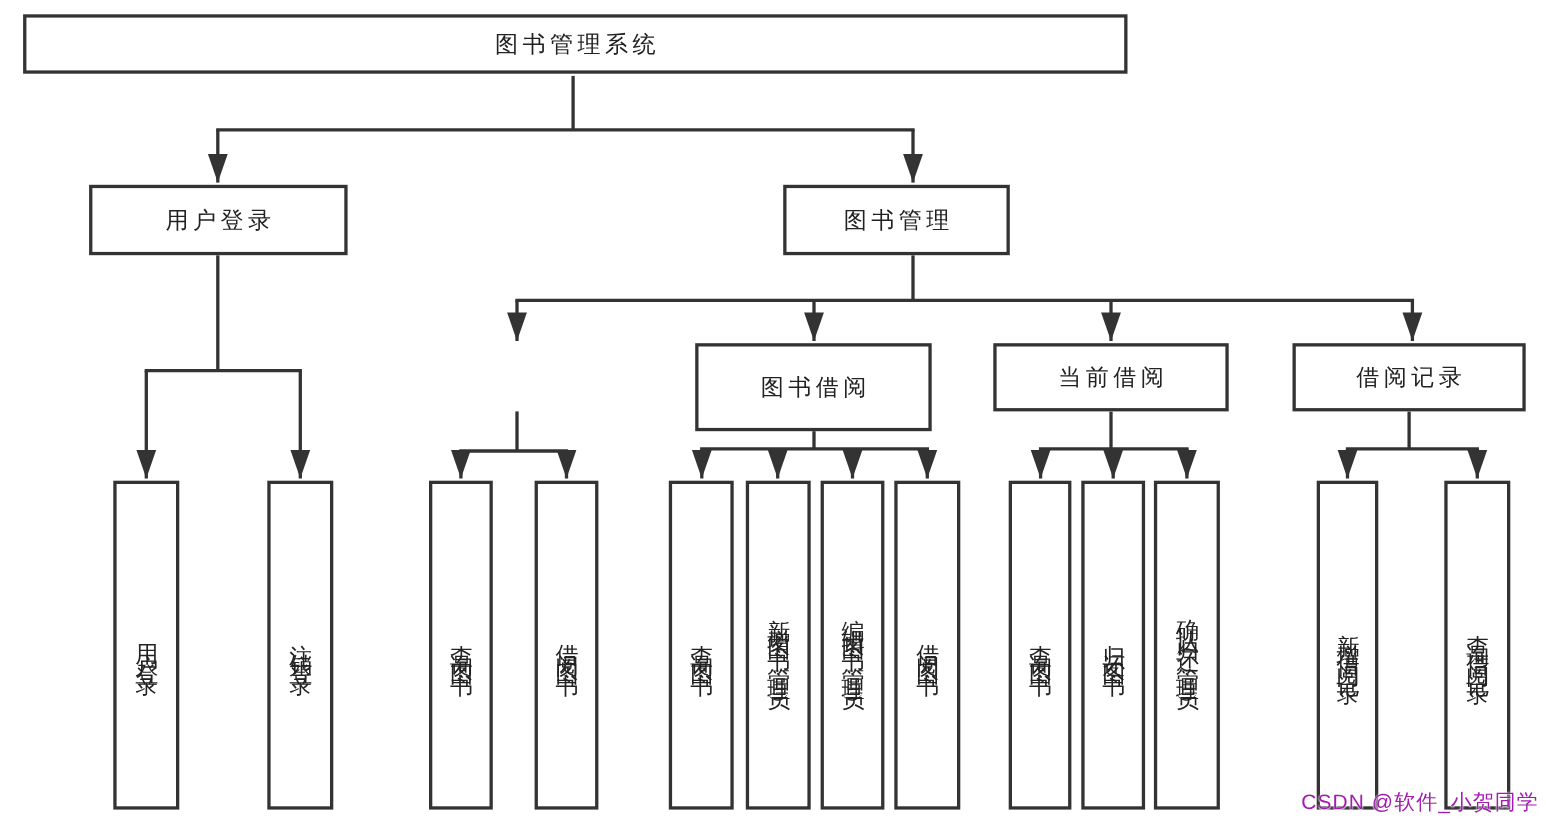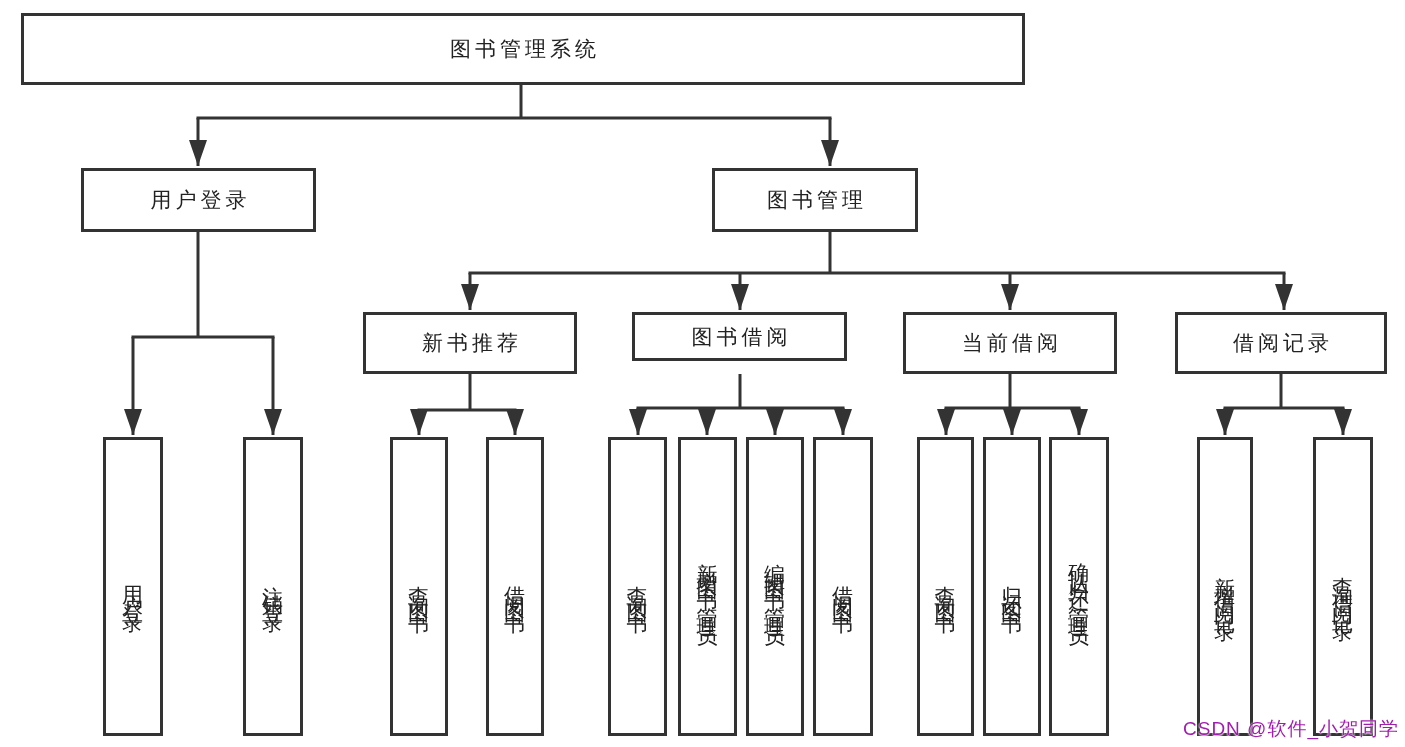--- a/index.html
+++ b/index.html
@@ -88,35 +88,32 @@
       <line x1="1012" y1="408" x2="1012" y2="435" marker-end="url(#ah)"></line>
       <line x1="1079" y1="408" x2="1079" y2="435" marker-end="url(#ah)"></line>
 
       <line x1="1281" y1="374" x2="1281" y2="408"></line>
       <line x1="1223.5" y1="408" x2="1344.5" y2="408"></line>
       <line x1="1225" y1="408" x2="1225" y2="435" marker-end="url(#ah)"></line>
       <line x1="1343" y1="408" x2="1343" y2="435" marker-end="url(#ah)"></line>
     </g>
   </svg>
 
-  <div class="node hnode" style="left:21px;top:13px;width:1004px;height:72px;align-items:center;">
+  <div class="node hnode" style="left:21px;top:13px;width:1004px;height:54px;align-items:center;">
     <span>图书管理系统</span>
   </div>
 
   <div class="node hnode" style="left:81px;top:168px;width:235px;height:64px;">
     <span>用户登录</span>
   </div>
   <div class="node hnode" style="left:712px;top:168px;width:206px;height:64px;">
     <span>图书管理</span>
   </div>
 
-  <div class="node hnode" style="left:363px;top:312px;width:214px;height:62px;">
-    <span>新书推荐</span>
-  </div>
-  <div class="node hnode" style="left:632px;top:312px;width:215px;height:49px;">
+  <div class="node hnode" style="left:632px;top:312px;width:215px;height:80px;">
     <span>图书借阅</span>
   </div>
   <div class="node hnode" style="left:903px;top:312px;width:214px;height:62px;">
     <span>当前借阅</span>
   </div>
   <div class="node hnode" style="left:1175px;top:312px;width:212px;height:62px;">
     <span>借阅记录</span>
   </div>
 
   <div class="node vnode" style="left:103px;top:437px;width:60px;height:299px;">

